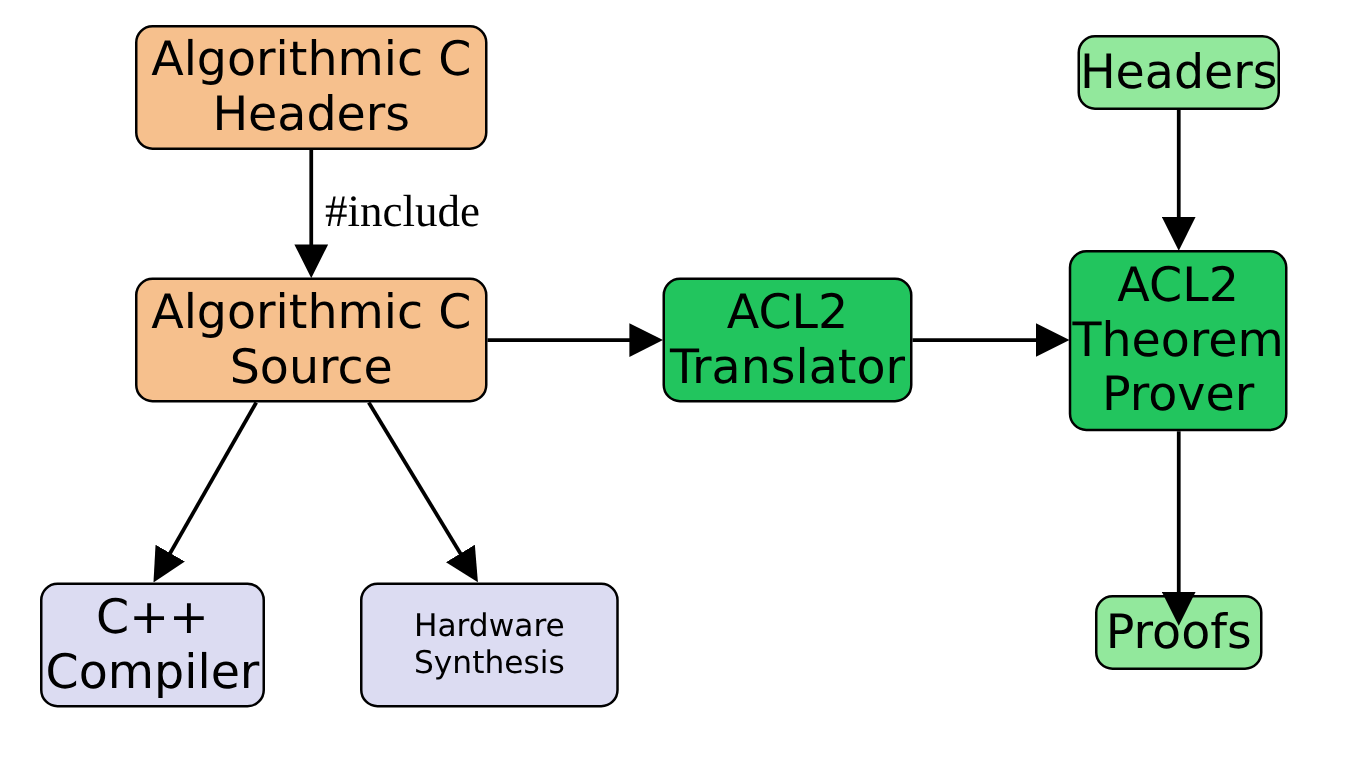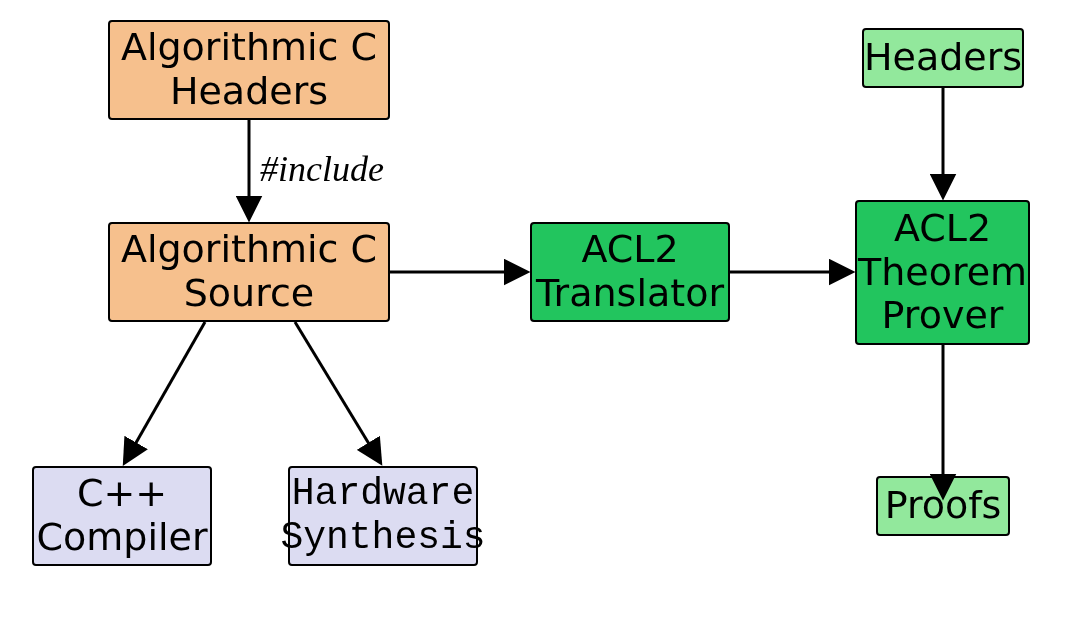--- a/index.html
+++ b/index.html
@@ -7,38 +7,37 @@
     padding: 0;
     width: 1080px;
     height: 620px;
     background: #fff;
     font-family: "Trebuchet MS", "Lucida Sans", "DejaVu Sans", sans-serif;
     position: relative;
   }
   .node {
     position: absolute;
     border: 2px solid #000;
-    border-radius: 4px;
+    border-radius: 14px;
     display: flex;
     align-items: center;
     justify-content: center;
     text-align: center;
     line-height: 1.15;
     box-sizing: border-box;
     padding: 6px 10px;
     white-space: pre-line;
   }
   .orange { background: #f6c08d; }
   .yellow { background: #22c55e; }
   .green  { background: #92e89c; }
   .lav    { background: #dcdcf2; }
 
   .edge-label {
     position: absolute;
-    font-style: italic;
     font-family: "Georgia", "Times New Roman", serif;
   }
 </style>
 </head>
 <body>
 
 <div class="node orange" style="left:108px; top:20px; width:282px; height:100px; font-size:38px;">Algorithmic C
 Headers</div>
 
 <div class="node orange" style="left:108px; top:222px; width:282px; height:100px; font-size:38px;">Algorithmic C
@@ -51,21 +50,21 @@
 Theorem
 Prover</div>
 
 <div class="node green" style="left:862px; top:28px; width:162px; height:60px; font-size:38px;">Headers</div>
 
 <div class="node green" style="left:876px; top:476px; width:134px; height:60px; font-size:38px;">Proofs</div>
 
 <div class="node lav" style="left:32px; top:466px; width:180px; height:100px; font-size:38px;">C++
 Compiler</div>
 
-<div class="node lav" style="left:288px; top:466px; width:190px; height:100px; font-size:38px;font-family:Liberation Mono, monospace;">Hardware
+<div class="node lav" style="left:288px; top:466px; width:207px; height:100px; font-size:25px;">Hardware
 Synthesis</div>
 
 <div class="edge-label" style="left:260px; top:148px; font-size:36px;">#include</div>
 
 <svg width="1080" height="620" style="position:absolute; left:0; top:0; pointer-events:none;">
   <defs>
     <marker id="arrow" viewBox="0 0 12 12" refX="10" refY="6" markerWidth="9" markerHeight="9" orient="auto-start-reverse">
       <path d="M 0 0 L 12 6 L 0 12 z" fill="#000"></path>
     </marker>
   </defs>

